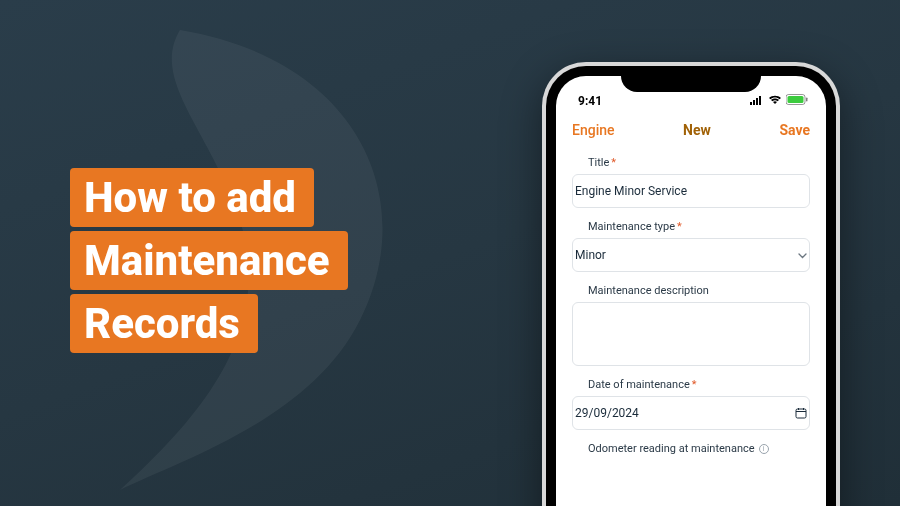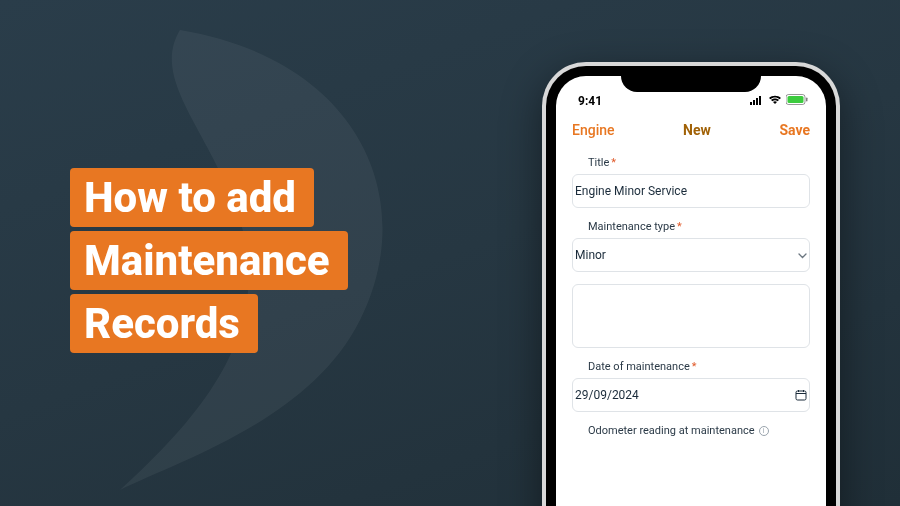--- a/index.html
+++ b/index.html
@@ -234,20 +234,23 @@
               <span>Minor</span>
               <span class="chev">
                 <svg width="9" height="6" viewBox="0 0 9 6">
                     <path d="M1 1 L4.5 4.5 L8 1" stroke="#6b7680" stroke-width="1.3" fill="none" stroke-linecap="round"></path>
                   </svg>
               </span>
             </div>
           </div>
 
           <div class="field">
+            <div class="label">
+              <span>Maintenance description</span>
+            </div>
             <div class="textarea">
               <span></span>
             </div>
           </div>
 
           <div class="field">
             <div class="label">
               <span>Date of maintenance</span>
               <span class="req">*</span>
             </div>

